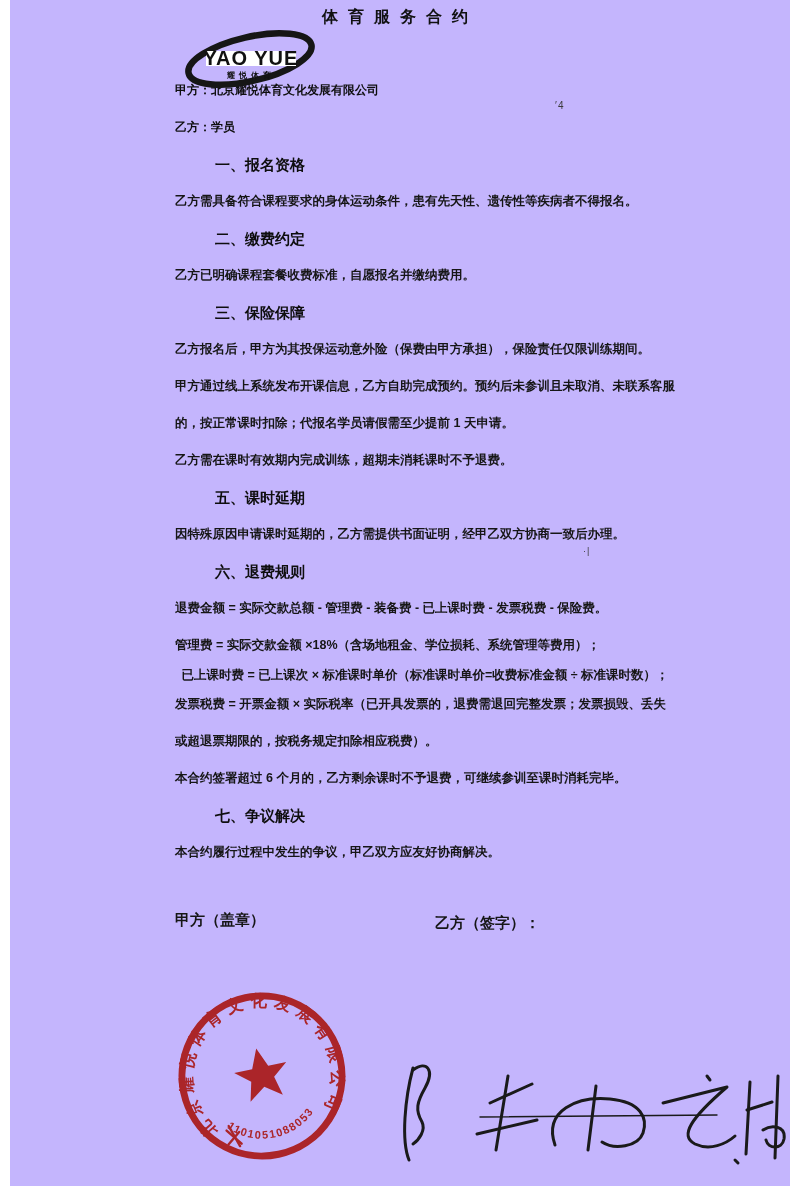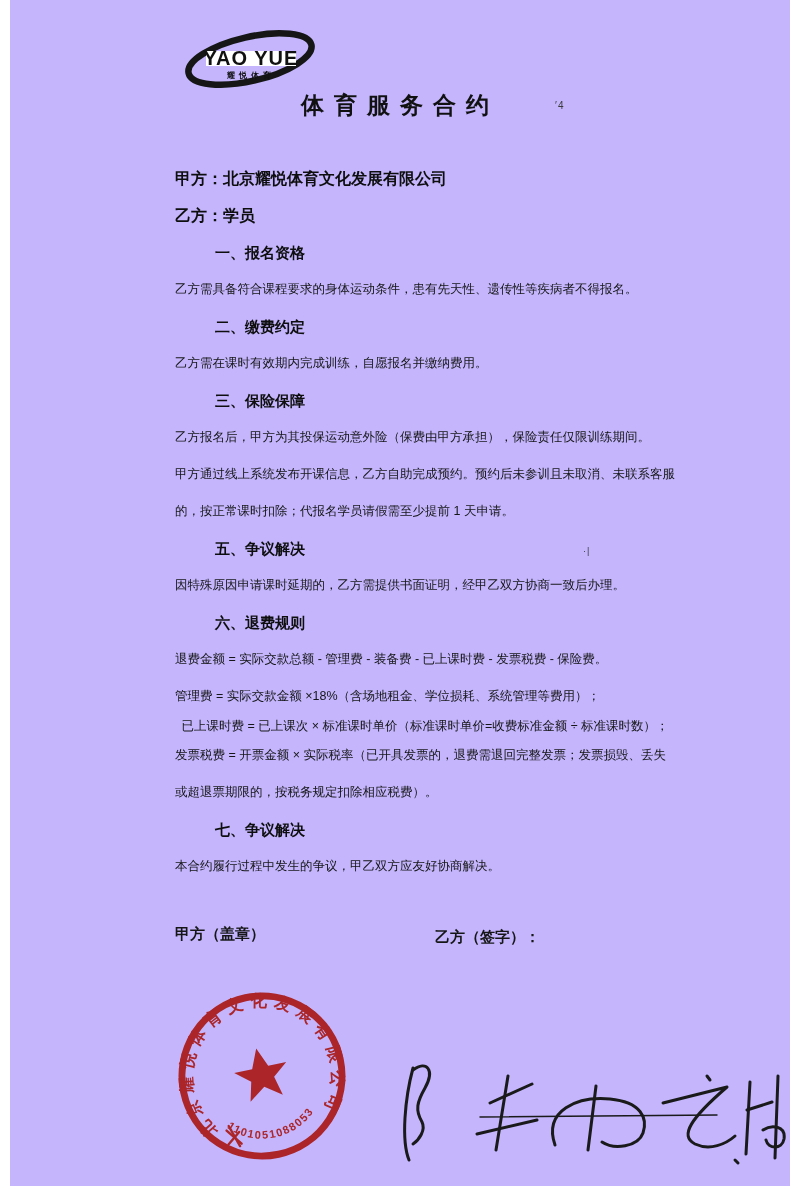--- a/index.html
+++ b/index.html
@@ -15,23 +15,22 @@
     color: #141414;
   }
   .logo-wrap {
     position: absolute;
     left: 170px;
     top: 26px;
     width: 140px;
     height: 66px;
   }
   .doc-title {
-    margin-top: 88px;
     text-align: center;
-    font-size: 23px;
+    font-size: 16px;
     line-height: 34px;
     font-weight: 700;
     letter-spacing: 10px;
     color: #111;
   }
   .artifact {
     position: absolute;
     color: #3a3a3a;
     font-size: 10px;
     letter-spacing: 1px;
@@ -39,23 +38,23 @@
   .artifact.a1 { left: 545px; top: 100px; }
   .artifact.a2 { left: 573px; top: 546px; font-size: 9px; }
   .content {
     margin: 38px 0 0 165px;
     width: 500px;
     font-size: 12.5px;
     font-weight: 600;
     line-height: 37px;
     color: #161616;
   }
-  .party { font-size: 16px; font-weight: 700; color: #0e0e0e; }
+  .party { font-size: 12px; font-weight: 700; color: #0e0e0e; }
   .heading { font-size: 15px; font-weight: 700; color: #0e0e0e; margin-left: 40px; }
-  .para { font-weight: 400; }
+  .para { font-weight: 700; }
   .para.tight { line-height: 22px; text-align: center; }
   .sig-row {
     position: relative;
     margin-top: 30px;
     height: 40px;
     font-size: 15px;
     font-weight: 700;
   }
   .sig-a { position: absolute; left: 0; top: 0; }
   .sig-b { position: absolute; left: 260px; top: 3px; }
@@ -102,31 +101,33 @@
   <div class="artifact a2">·|</div>
 
   <div class="content">
     <div class="party"><span>甲方：</span><span>北京耀悦体育文化发展有限公司</span></div>
     <div class="party"><span>乙方：</span><span>学员</span></div>
 
     <div>
         <div class="heading">一、报名资格</div>
         <p class="para">乙方需具备符合课程要求的身体运动条件，患有先天性、遗传性等疾病者不得报名。</p>
         <div class="heading">二、缴费约定</div>
-        <p class="para">乙方需在课时有效期内完成训练，自愿报名并缴纳费用。</p>
+        <p class="para">乙方已明确课程套餐收费标准，自愿报名并缴纳费用。</p>
         <div class="heading">三、保险保障</div>
         <p class="para">乙方报名后，甲方为其投保运动意外险（保费由甲方承担），保险责任仅限训练期间。</p>
         <p class="para">甲方通过线上系统发布开课信息，乙方自助完成预约。预约后未参训且未取消、未联系客服的，按正常课时扣除；代报名学员请假需至少提前 1 天申请。</p>
-        <div class="heading">五、争议解决</div>
+        <p class="para">乙方需在课时有效期内完成训练，超期未消耗课时不予退费。</p>
+        <div class="heading">五、课时延期</div>
         <p class="para">因特殊原因申请课时延期的，乙方需提供书面证明，经甲乙双方协商一致后办理。</p>
         <div class="heading">六、退费规则</div>
         <p class="para">退费金额 = 实际交款总额 - 管理费 - 装备费 - 已上课时费 - 发票税费 - 保险费。</p>
         <p class="para">管理费 = 实际交款金额 ×18%（含场地租金、学位损耗、系统管理等费用）；</p>
         <p class="para tight">已上课时费 = 已上课次 × 标准课时单价（标准课时单价=收费标准金额 ÷ 标准课时数）；</p>
         <p class="para">发票税费 = 开票金额 × 实际税率（已开具发票的，退费需退回完整发票；发票损毁、丢失或超退票期限的，按税务规定扣除相应税费）。</p>
+        <p class="para">本合约签署超过 6 个月的，乙方剩余课时不予退费，可继续参训至课时消耗完毕。</p>
         <div class="heading">七、争议解决</div>
         <p class="para">本合约履行过程中发生的争议，甲乙双方应友好协商解决。</p>
       </div>
 
     <div class="sig-row">
       <span class="sig-a">甲方（盖章）</span>
       <span class="sig-b">乙方（签字）：</span>
     </div>
   </div>
 

